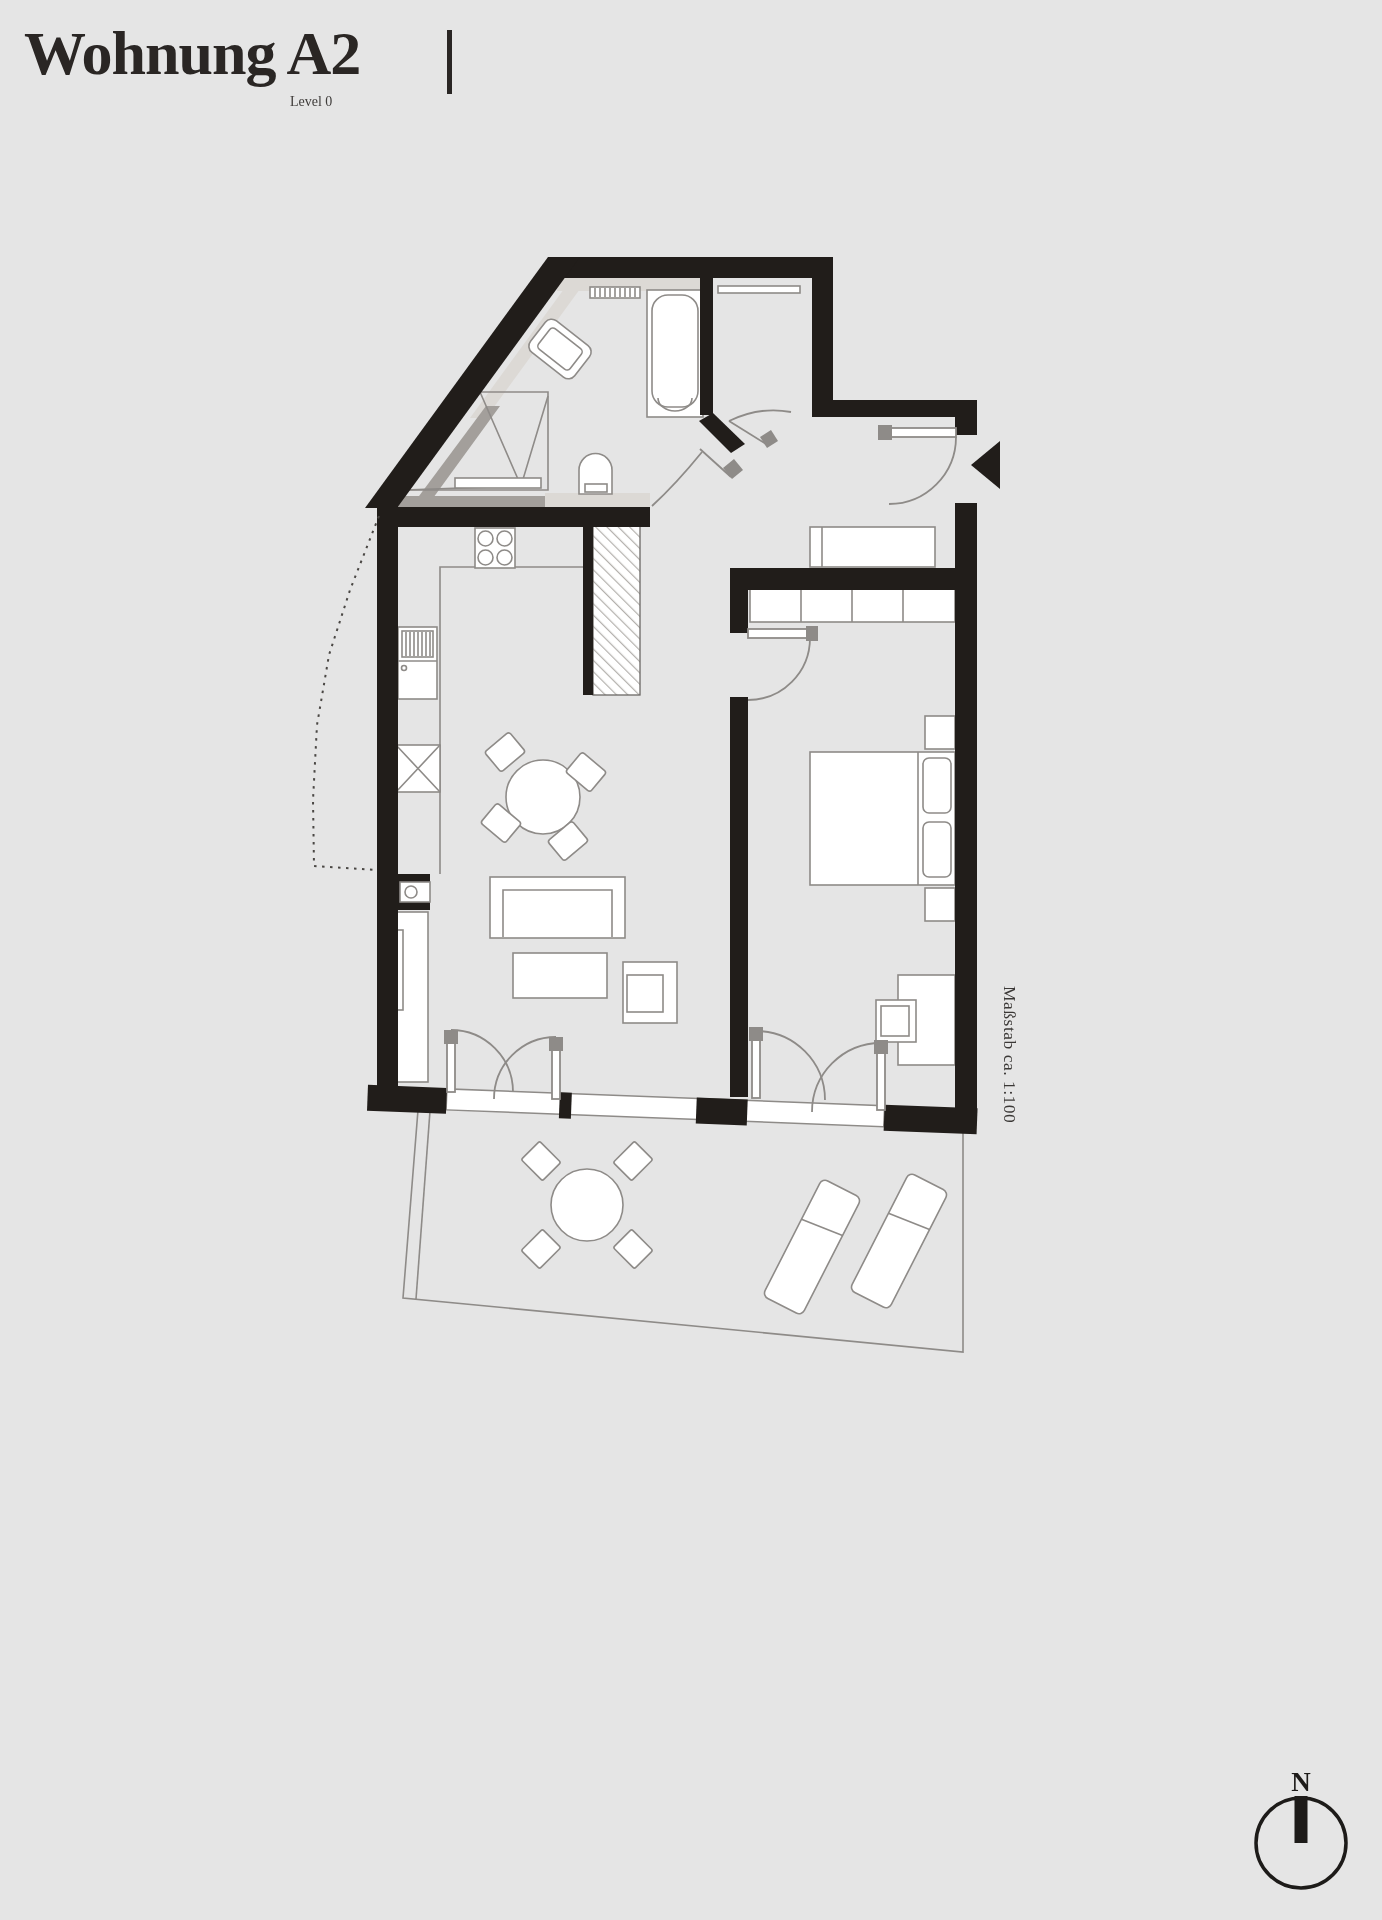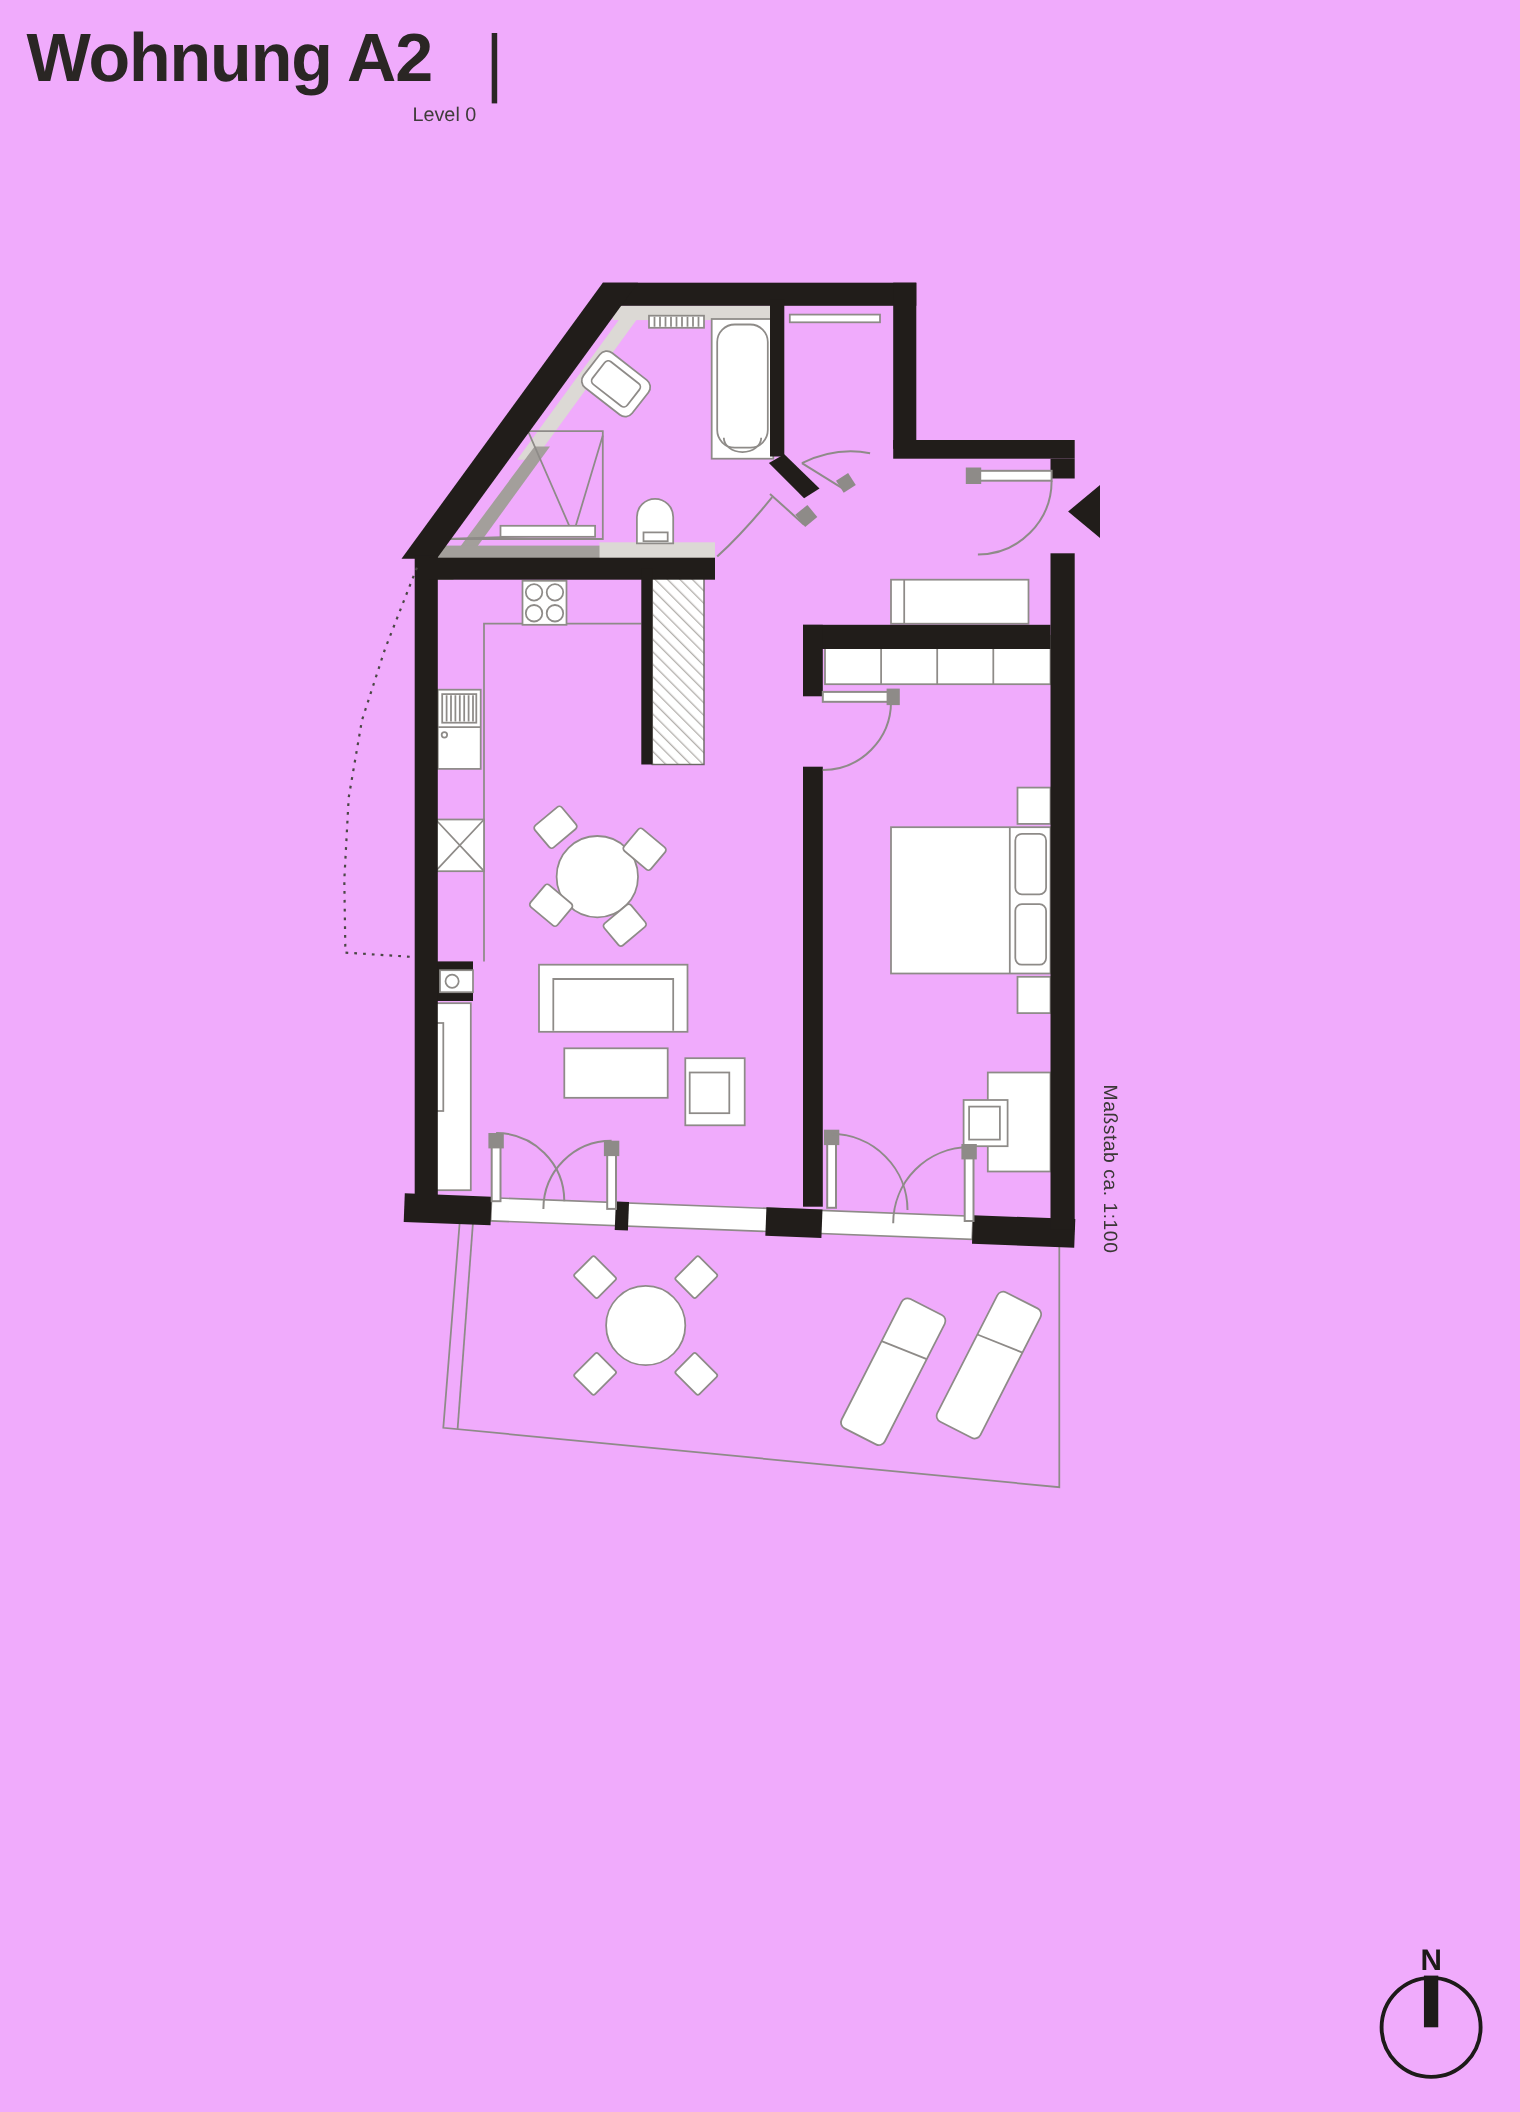--- a/index.html
+++ b/index.html
@@ -1,23 +1,23 @@
 <!DOCTYPE html>
 <html><head>
 <meta charset="utf-8">
 <style>
   html,body{margin:0;padding:0;background:#fff;}
-  .page{position:relative;width:1382px;height:1920px;background:#f0abfc;overflow:hidden;
-        font-family:Liberation Sans, sans-serif;}
+  .page{position:relative;width:1382px;height:1920px;background:#e5e5e5;overflow:hidden;
+        font-family:Liberation Serif, serif;}
   .titleblock{position:absolute;left:0;top:0;width:520px;height:130px;}
   .title{position:absolute;left:24px;top:18px;font-size:62px;font-weight:800;
          letter-spacing:-1px;color:#2a2624;white-space:nowrap;}
   .title-sep{position:absolute;left:447px;top:30px;width:5px;height:64px;background:#2a2624;}
-  .subtitle{position:absolute;left:290px;top:94px;width:143px;text-align:right;
-            font-size:18px;font-weight:400;color:#3f3c3a;}
+  .subtitle{position:absolute;left:290px;top:94px;width:143px;
+            font-size:14px;font-weight:400;color:#3f3c3a;}
   svg{position:absolute;left:0;top:0;}
   .furn{fill:#ffffff;stroke:#8e8b88;stroke-width:1.6;}
   .furnline{fill:none;stroke:#8e8b88;stroke-width:1.6;}
   .wall{fill:#211d1a;stroke:none;}
   .cap{fill:#8e8b88;stroke:none;}
   .arc{fill:none;stroke:#8e8b88;stroke-width:1.8;}
   .leaf{fill:#ffffff;stroke:#8e8b88;stroke-width:1.8;}
 </style>
 </head>
 <body>

